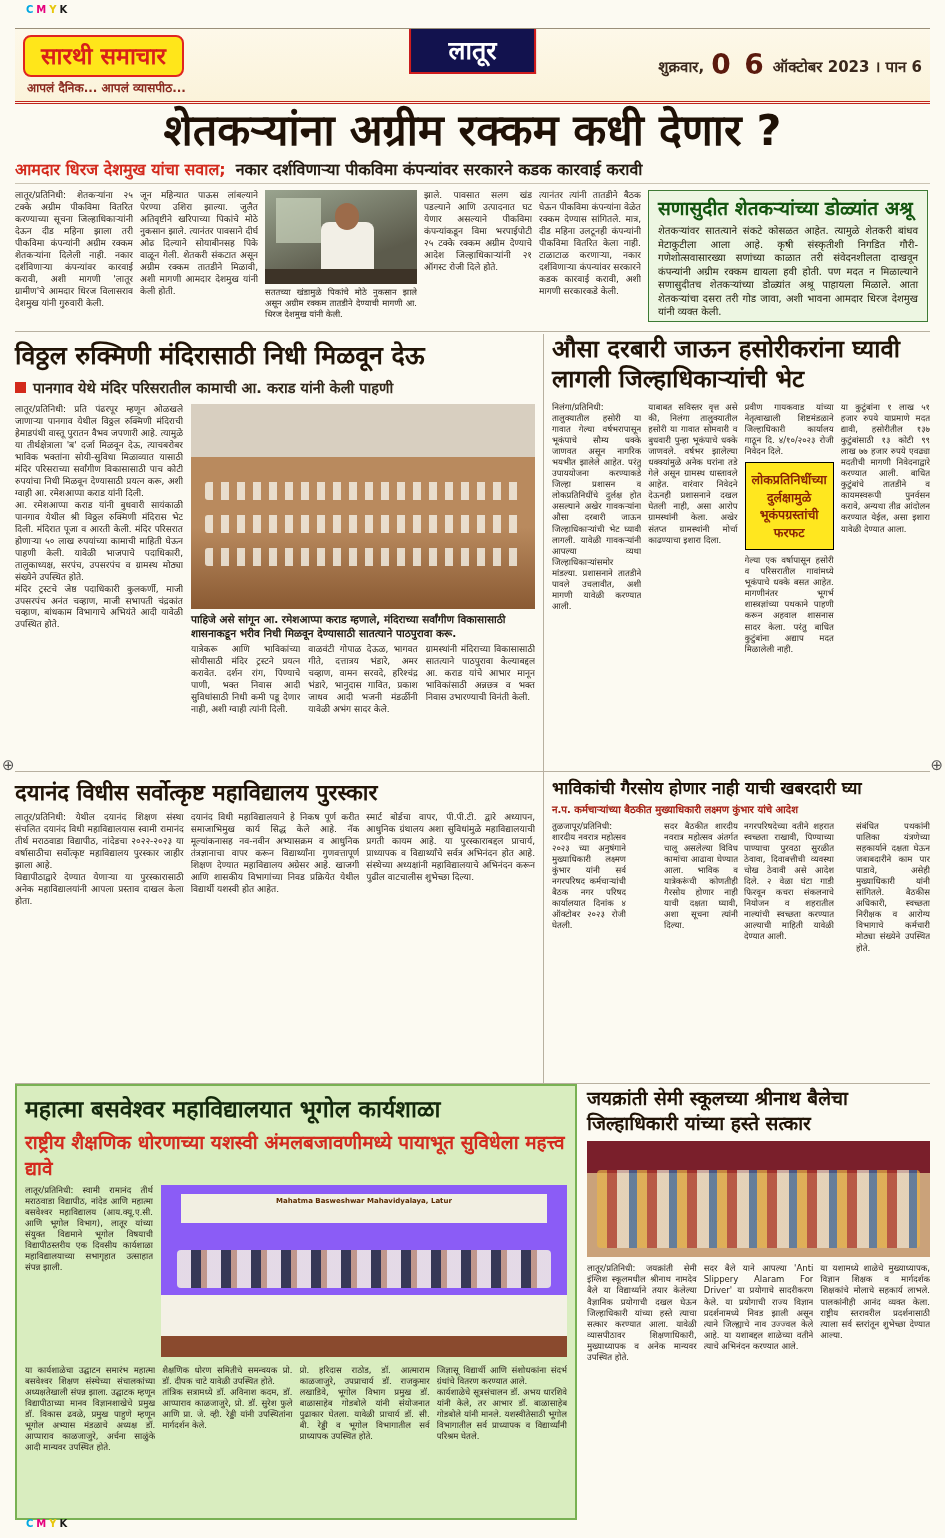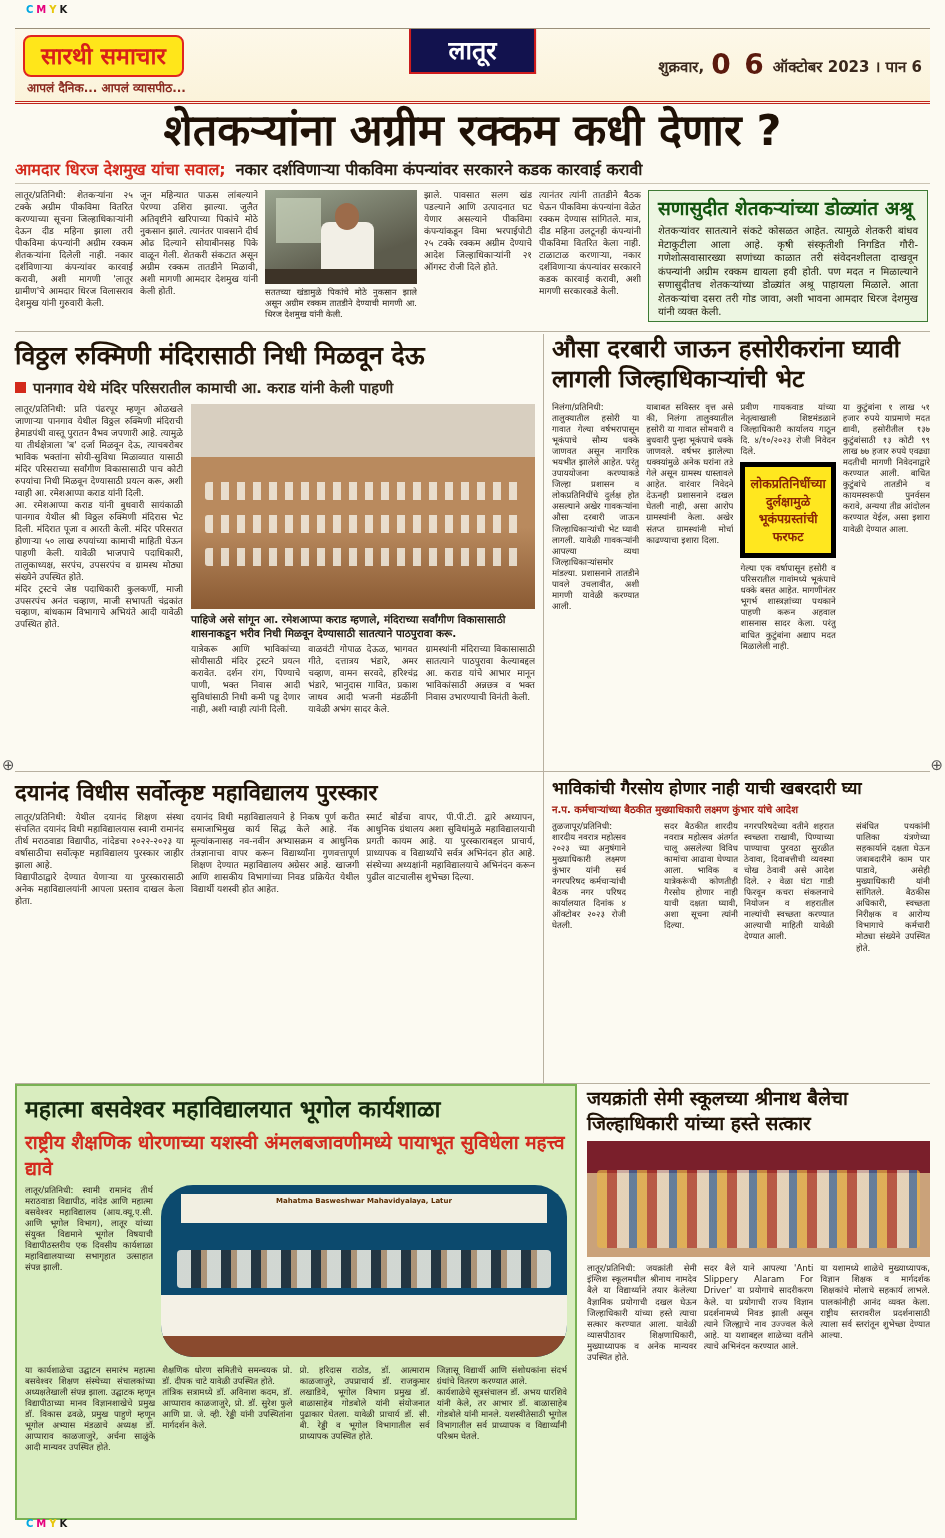--- a/index.html
+++ b/index.html
@@ -79,21 +79,21 @@
     opacity:.8; border-radius:3px; }
   .cr1{top:38%;} .cr2{top:54%;} .cr3{top:70%;}
   .under-photo { font-size:10.5px; font-weight:bold; line-height:1.3; margin:4px 0; }
   .temple-cols { display:flex; gap:8px; flex:1; }
   .temple-cols .bcol { flex:1; }
 
   .ausa-headline { font-size:24px; line-height:1.25; }
   .ausa-body { display:flex; gap:7px; margin-top:8px; height:352px; }
   .ausa-body > div { flex:1; }
   .ausa-col3 { display:flex; flex-direction:column; gap:5px; }
-  .quake-box { background:#ffe71f; border:5px solid #000000; padding:8px 5px;
+  .quake-box { background:#ffe71f; border:1px solid #000000; padding:8px 5px;
     font-size:12.5px; font-weight:bold; color:#8a2407; text-align:center; line-height:1.4; }
 
   
   .row3 { position:absolute; top:772px; left:15px; width:915px; height:312px;
     border-bottom:1px solid #b8b0a0; display:flex; }
   .row3-left { width:529px; padding-right:8px; border-right:1px solid #b8b0a0; }
   .row3-right { flex:1; padding-left:8px; }
   .award-headline { font-size:22px; margin:4px 0 6px; }
   .award-body { display:flex; gap:7px; height:268px; }
   .award-body > * { flex:1; }
@@ -122,21 +122,21 @@
 
   
   .row4 { position:absolute; top:1084px; left:15px; width:915px; height:436px; display:flex; }
   .row4-left { width:562px; background:#d9edbf; border:2px solid #79b153;
     padding:6px 8px; margin-right:6px; }
   .row4-right { flex:1; padding-left:4px; }
   .workshop-headline { font-size:23px; color:#14280c; }
   .workshop-subhead { font-size:19px; font-weight:bold; color:#d42a1e; margin:5px 0 4px; }
   .workshop-top { display:flex; gap:8px; height:172px; }
   .workshop-intro { width:128px; flex-shrink:0; }
-  .photo.seminar { flex:1; background:#0c4a6e;border-radius:32px; }
+  .photo.seminar { flex:1; background:#8b5cf6; }
   .sem-banner { position:absolute; top:5%; left:5%; right:5%; height:17%;
     background:#f2efe2; color:#5a2c00; font-size:7px; font-weight:bold;
     text-align:center; line-height:2.2; overflow:hidden; }
   .sem-people { position:absolute; top:38%; left:4%; right:4%; height:22%;
     background:repeating-linear-gradient(90deg,#f4f0e4 0 14px,#27323a 14px 24px,#caa27a 24px 30px);
     opacity:.85; border-radius:4px; }
   .sem-table { position:absolute; bottom:12%; left:0; right:0; height:24%; background:#f4f1e6; }
   .sem-floor { position:absolute; bottom:0; left:0; right:0; height:12%; background:#8a4a2e; }
   .workshop-cols { display:flex; gap:7px; margin-top:8px; height:186px; }
   .workshop-cols .bcol { flex:1; }

